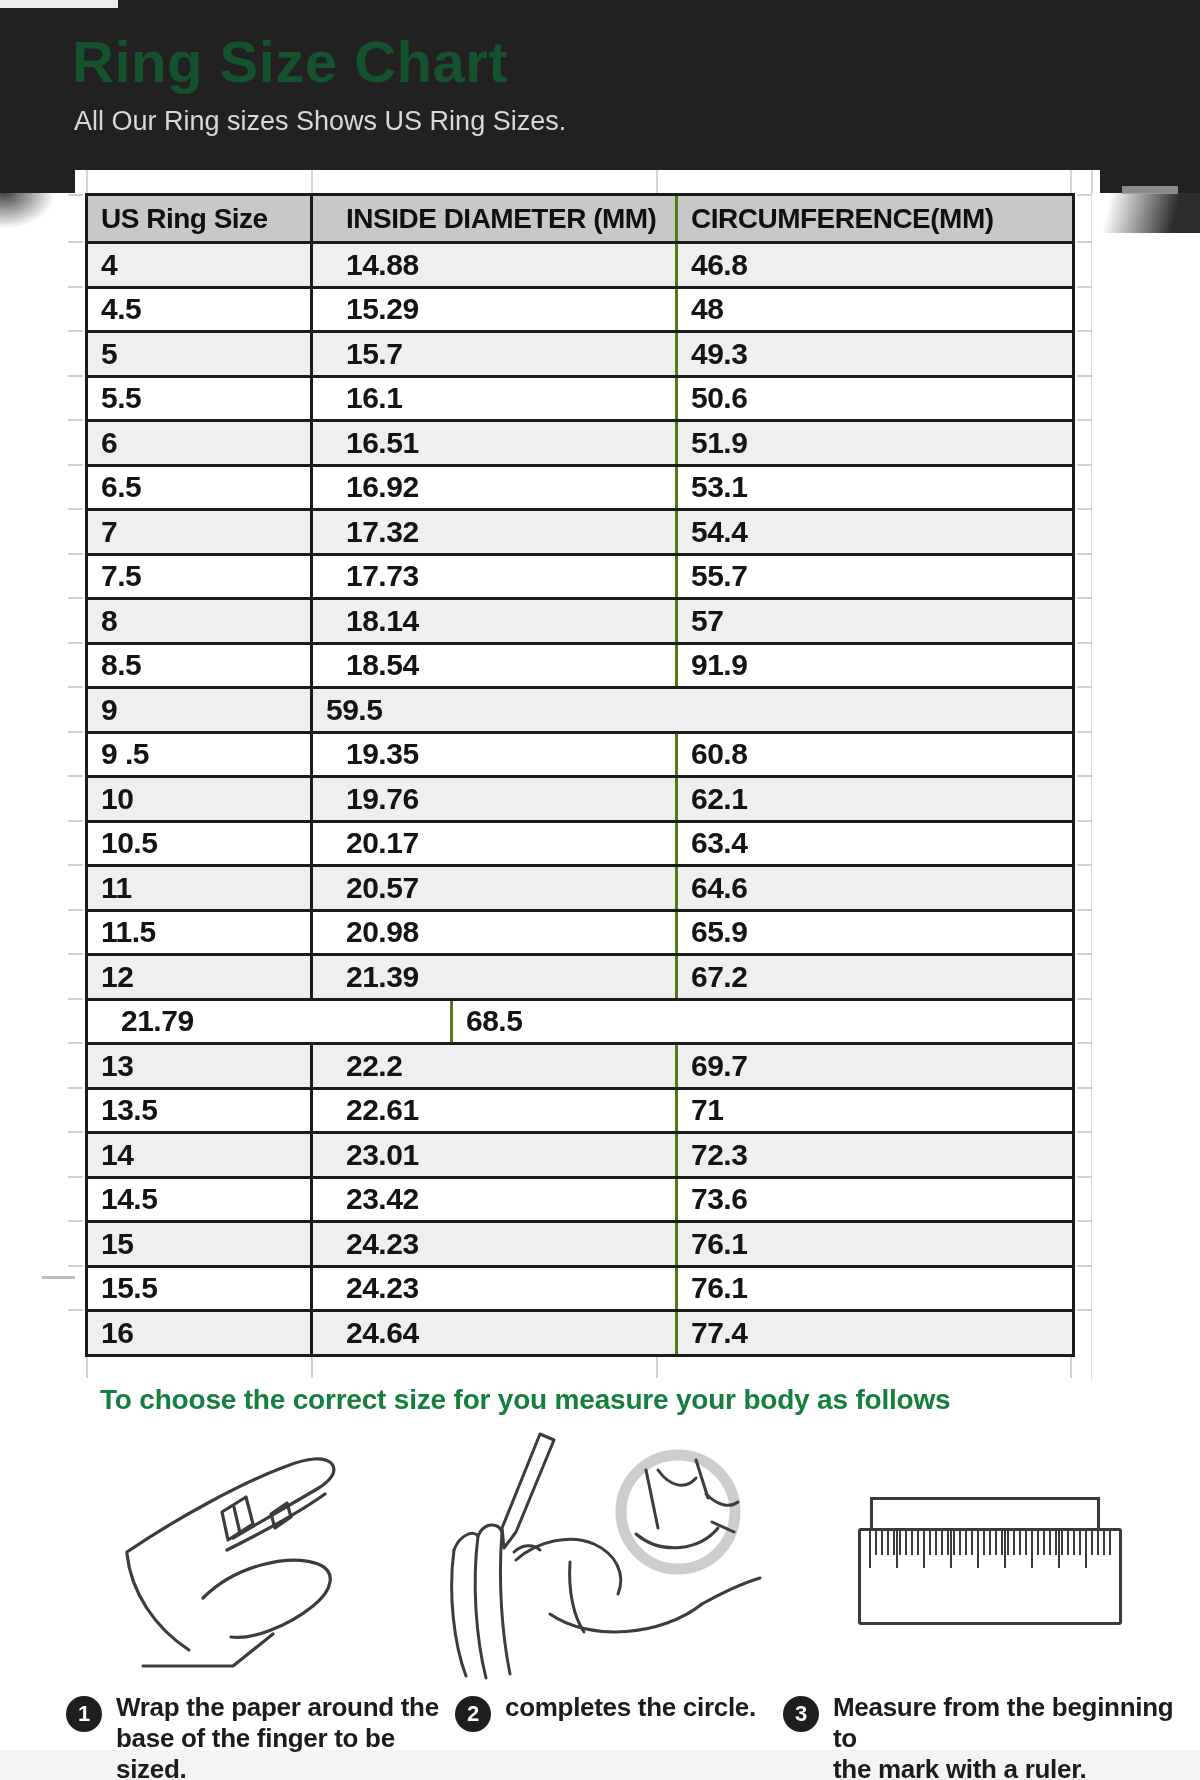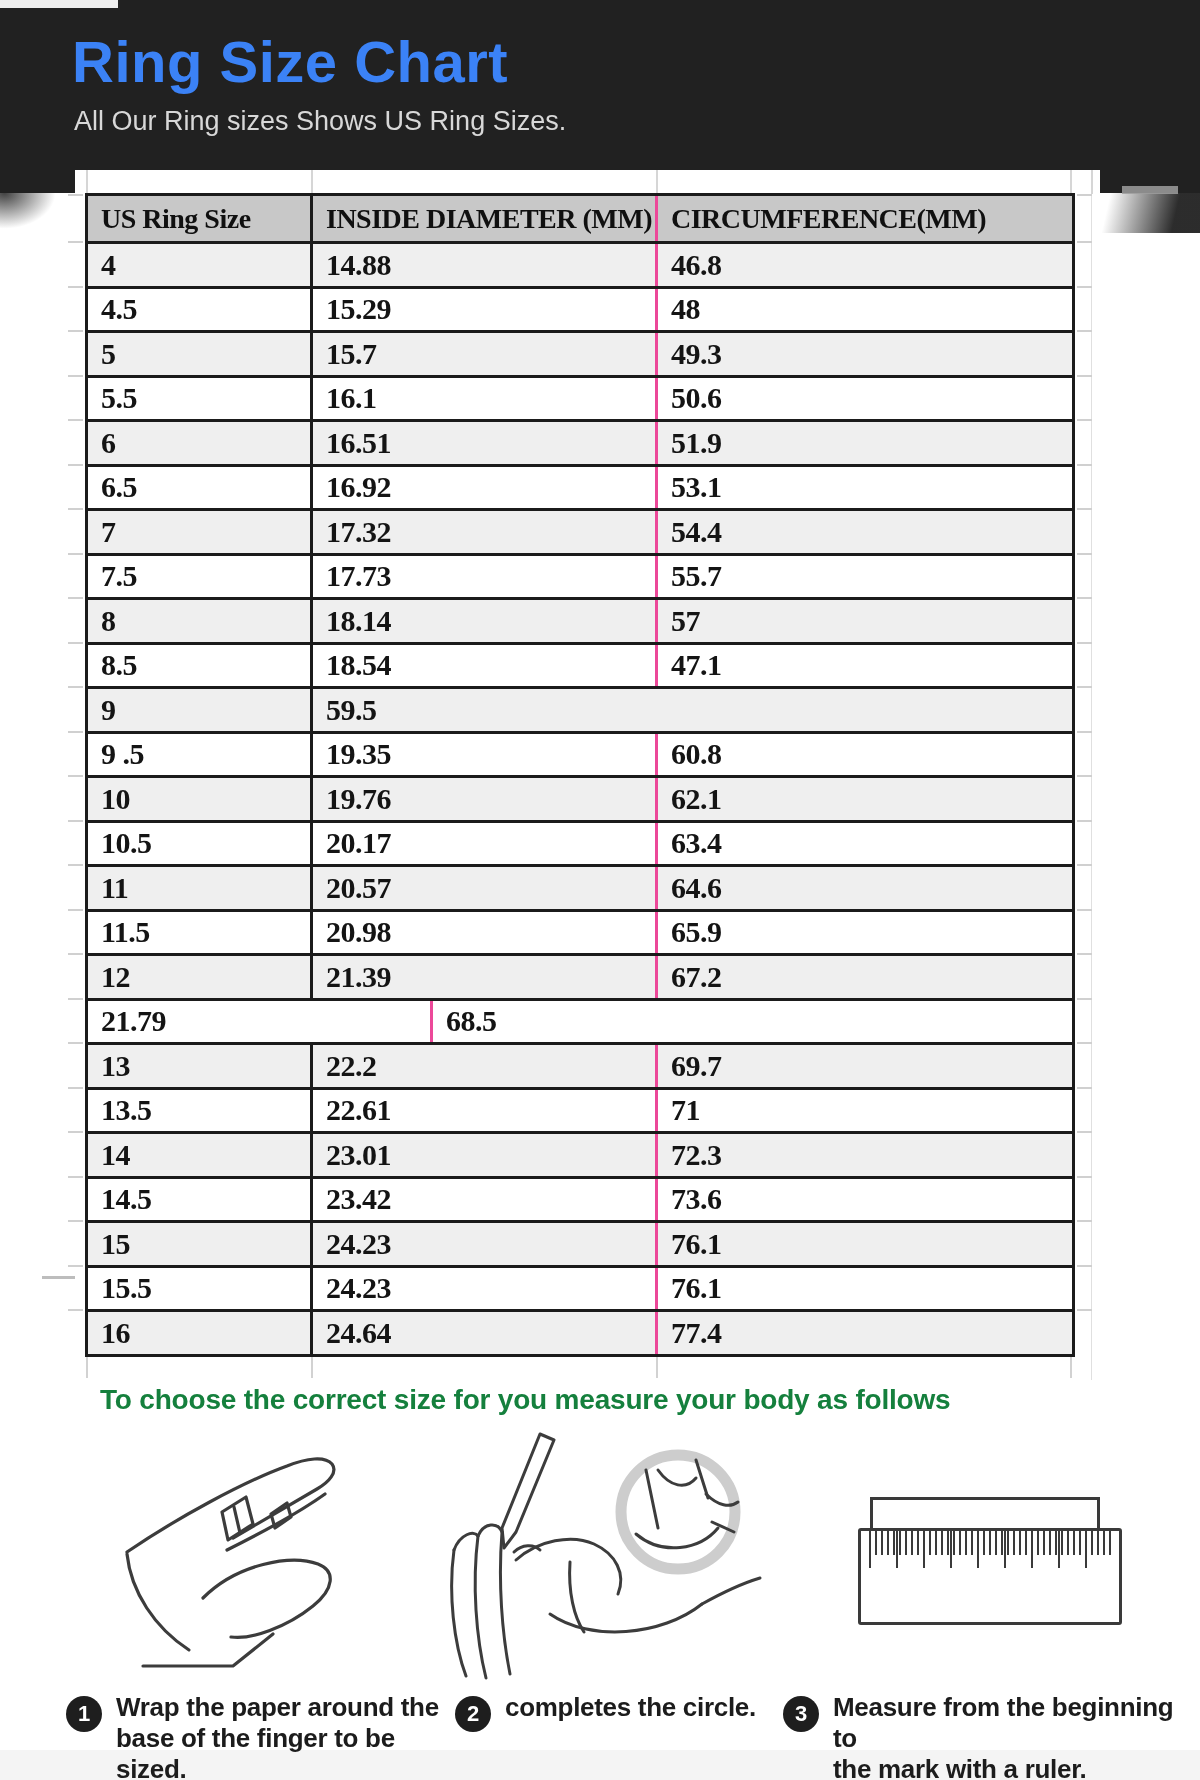--- a/index.html
+++ b/index.html
@@ -6,47 +6,47 @@
   body {
     width:1200px; height:1780px; position:relative; overflow:hidden;
     background:#ffffff;
     font-family:"Liberation Sans", sans-serif;
   }
   .abs { position:absolute; }
 
   
   .band { left:0; top:0; width:1200px; height:193px; background:#212121; z-index:1; }
   .band-sliver { left:0; top:0; width:118px; height:8px; background:#ffffff; opacity:.92; z-index:2; }
-  .page-title { left:72px; top:28px; color:#3b82f6; font-size:58px; font-weight:bold; letter-spacing:.5px; z-index:3;text-align:right; }
+  .page-title { left:72px; top:28px; color:#14532d; font-size:58px; font-weight:bold; letter-spacing:.5px; z-index:3;text-align:right; }
   .page-subtitle { left:74px; top:106px; color:#d8d8d8; font-size:27px; font-weight:normal; z-index:3;text-align:right; }
   .band-fold-left { left:0; top:193px; width:56px; height:36px; z-index:1;
     background:radial-gradient(ellipse at 8% 0%, rgba(33,33,33,.85), rgba(33,33,33,0) 70%); }
   .band-fold-right { right:0; top:193px; width:150px; height:40px; z-index:1;
     background:linear-gradient(283deg, rgba(33,33,33,.95) 18%, rgba(33,33,33,0) 62%); }
   .band-notch { right:22px; top:186px; width:56px; height:8px; background:#9d9d9d; opacity:.85; z-index:2; }
 
   
   .sheet-top { left:75px; top:170px; width:1025px; height:24px; background:#ffffff; z-index:2; }
   .sheet-top .stub { position:absolute; top:0; width:2px; height:24px; background:#d6d6d6; }
   .vline-right { left:1091px; top:170px; width:1px; height:1210px; background:#e0e0e0; z-index:0; }
   .stub-bottom { top:1356px; width:2px; height:22px; background:#d2d2d2; z-index:0; }
   .dash-left { left:42px; top:1276px; width:33px; height:3px; background:#bdbdbd; z-index:0; }
 
   
   .rtable { left:85px; top:193px; width:990px; border:3px solid #1b1b1b; background:#ffffff; z-index:3;
             box-sizing:border-box; }
-  .thead, .trow { display:flex; box-sizing:border-box; position:relative;font-family:Liberation Serif, serif; }
+  .thead, .trow { display:flex; box-sizing:border-box; position:relative; }
   .thead { height:45px; background:#c8c8c8; }
   .trow  { height:44.5px; border-top:3px solid #1b1b1b; }
   .tbody .trow:nth-child(odd)  { background:#efefef; }
   .tbody .trow:nth-child(even) { background:#ffffff; }
   .cell { box-sizing:border-box; display:flex; align-items:center; padding-left:13px;
           font-weight:bold; color:#141414; font-size:30px; letter-spacing:-.5px; overflow:hidden; }
   .c1 { width:225px; border-right:3px solid #1b1b1b; }
-  .c2 { width:345px; border-right:3px solid #ec4899; }
+  .c2 { width:345px; border-right:3px solid #4d7c0f;margin-left:20px; }
   .c3 { flex:1;border-radius:15px; }
   .thead .cell { font-size:28px; color:#101010; }
   
   .trow::before, .thead::before { content:""; position:absolute; left:-20px; top:-3px; width:15px; height:2px; background:#d0d0d0; }
   .trow::after,  .thead::after  { content:""; position:absolute; right:-20px; top:-3px; width:15px; height:2px; background:#d0d0d0; }
   .thead::before, .thead::after { top:-2px; }
 
   
   .intro { left:100px; top:1384px; font-size:28px; font-weight:bold; color:#15803d; letter-spacing:-.2px; z-index:2; }
 
@@ -146,21 +146,21 @@
         <div class="cell c3">55.7</div>
       </div>
       <div class="trow">
         <div class="cell c1">8</div>
         <div class="cell c2">18.14</div>
         <div class="cell c3">57</div>
       </div>
       <div class="trow">
         <div class="cell c1">8.5</div>
         <div class="cell c2">18.54</div>
-        <div class="cell c3">47.1</div>
+        <div class="cell c3">91.9</div>
       </div>
       <div class="trow">
         <div class="cell c1">9</div>
         <div class="cell c3">59.5</div>
       </div>
       <div class="trow">
         <div class="cell c1">9 .5</div>
         <div class="cell c2">19.35</div>
         <div class="cell c3">60.8</div>
       </div>

